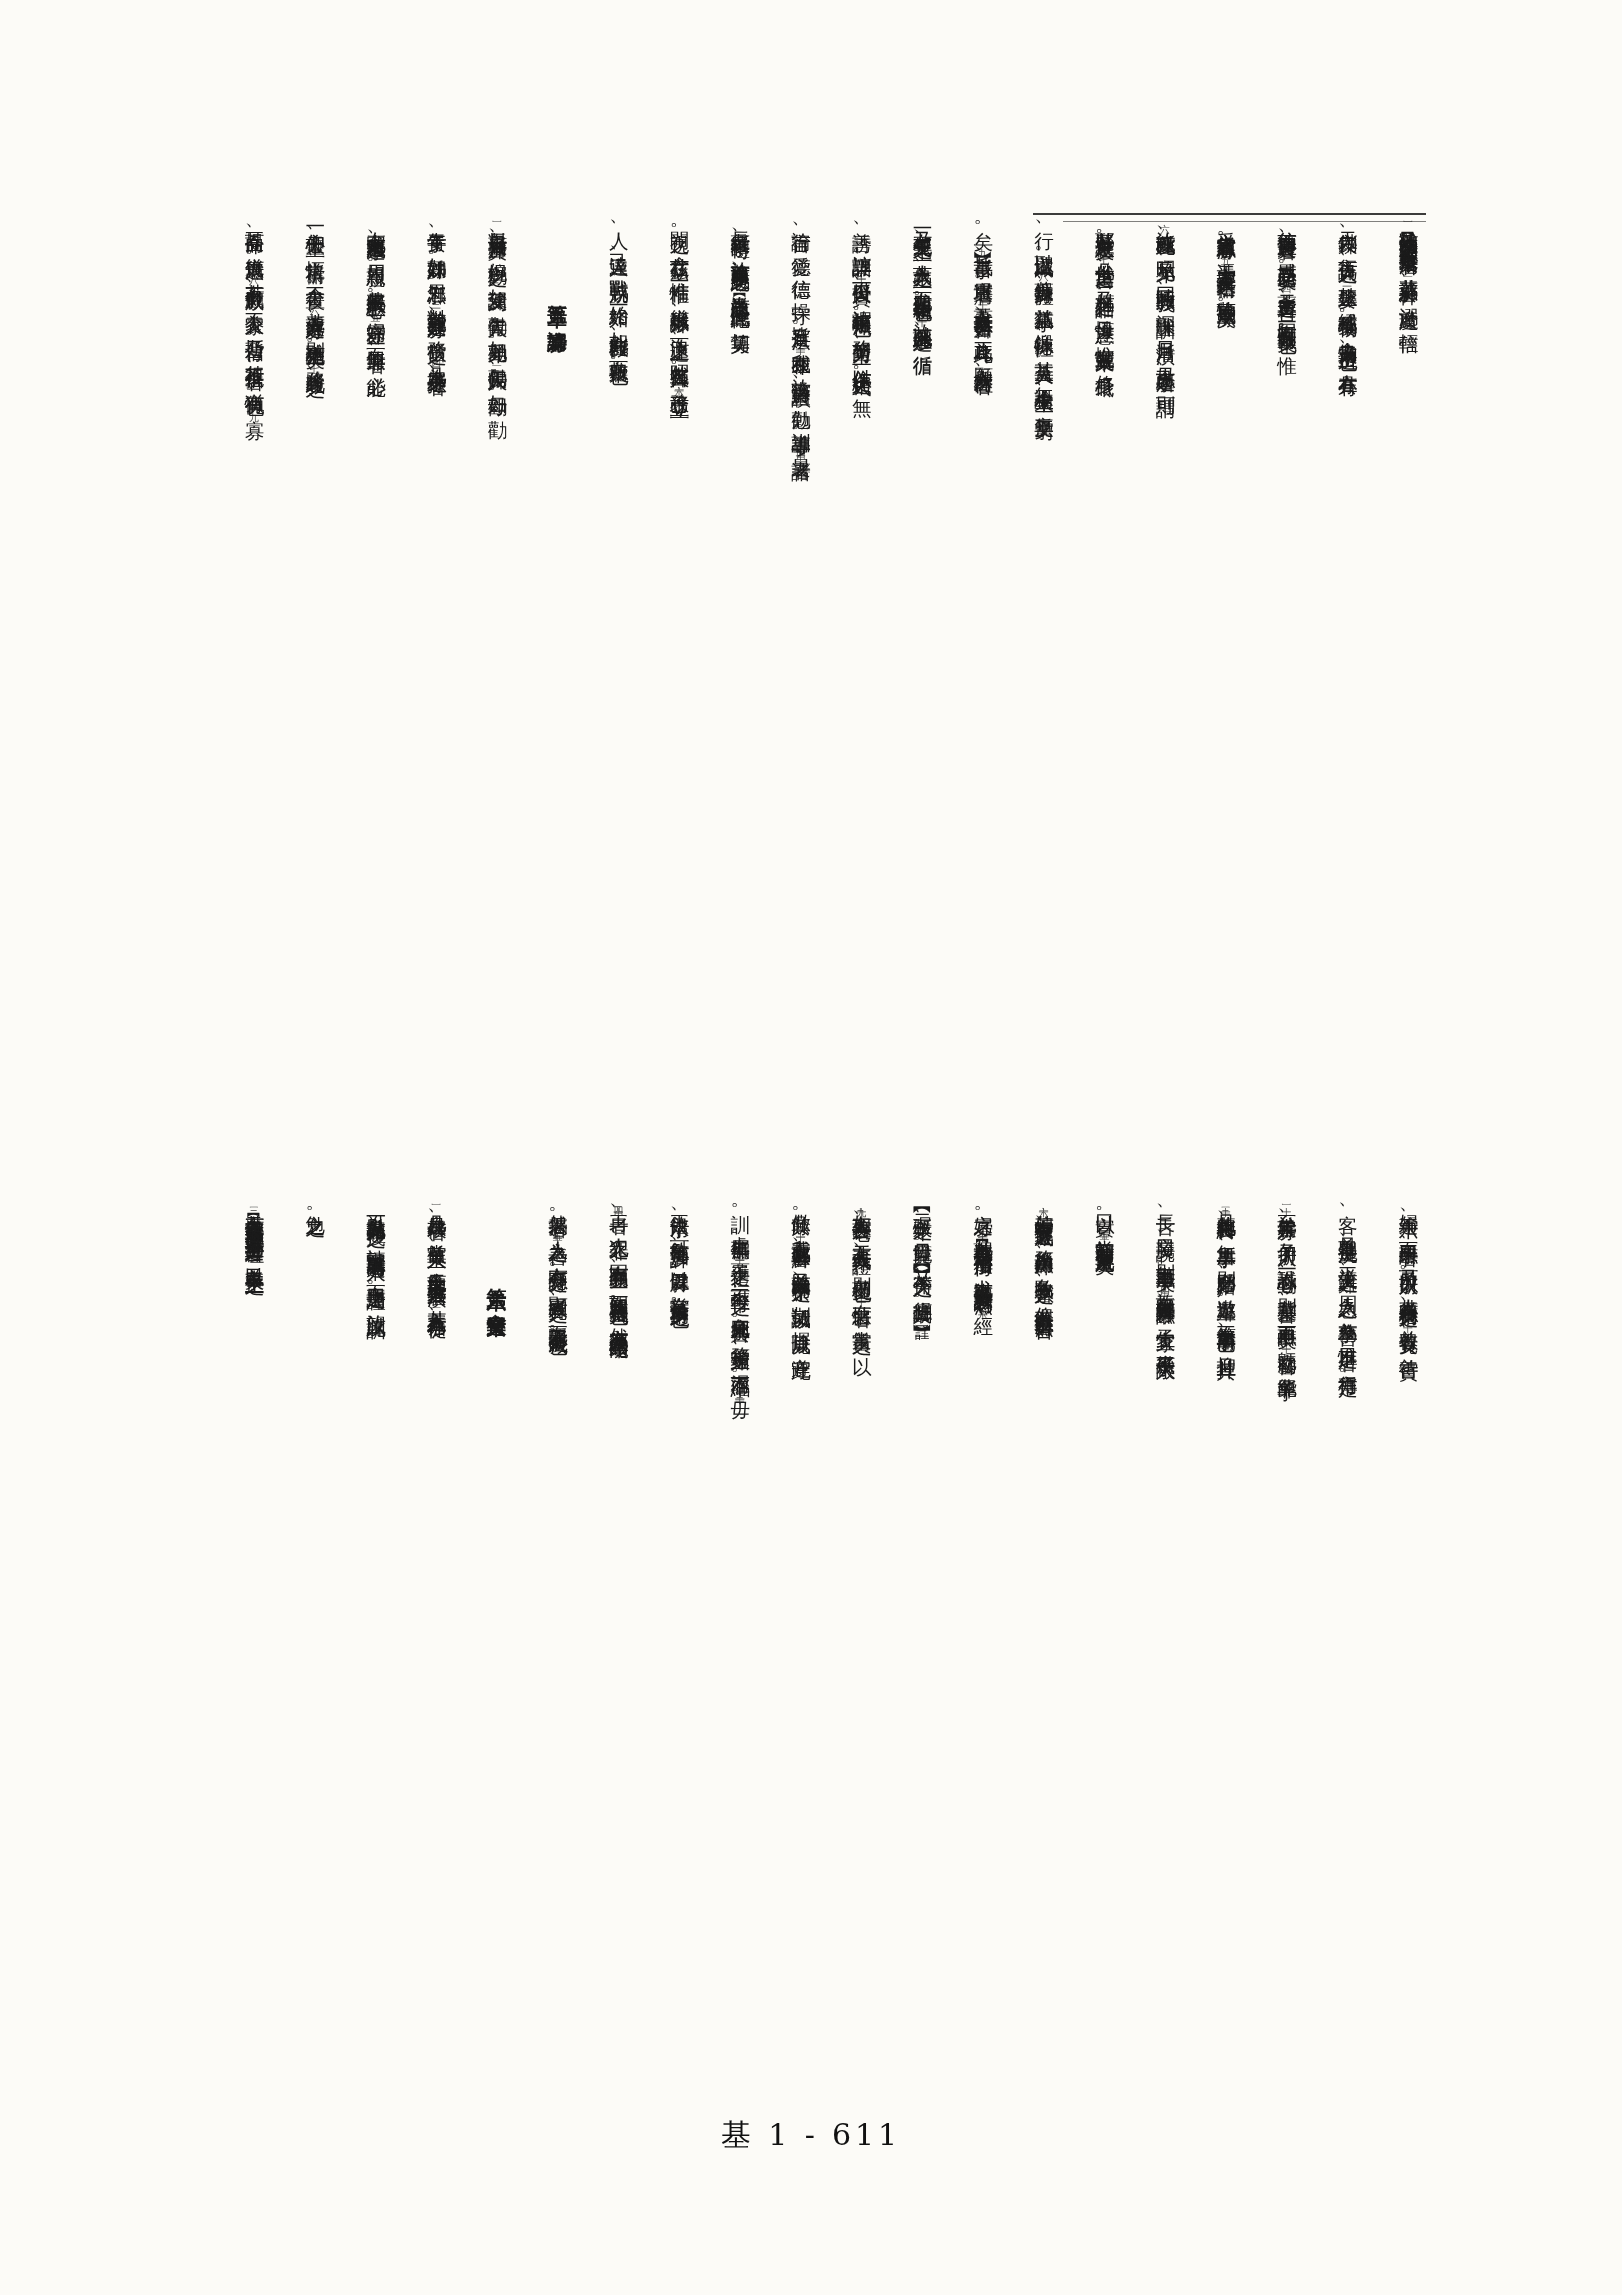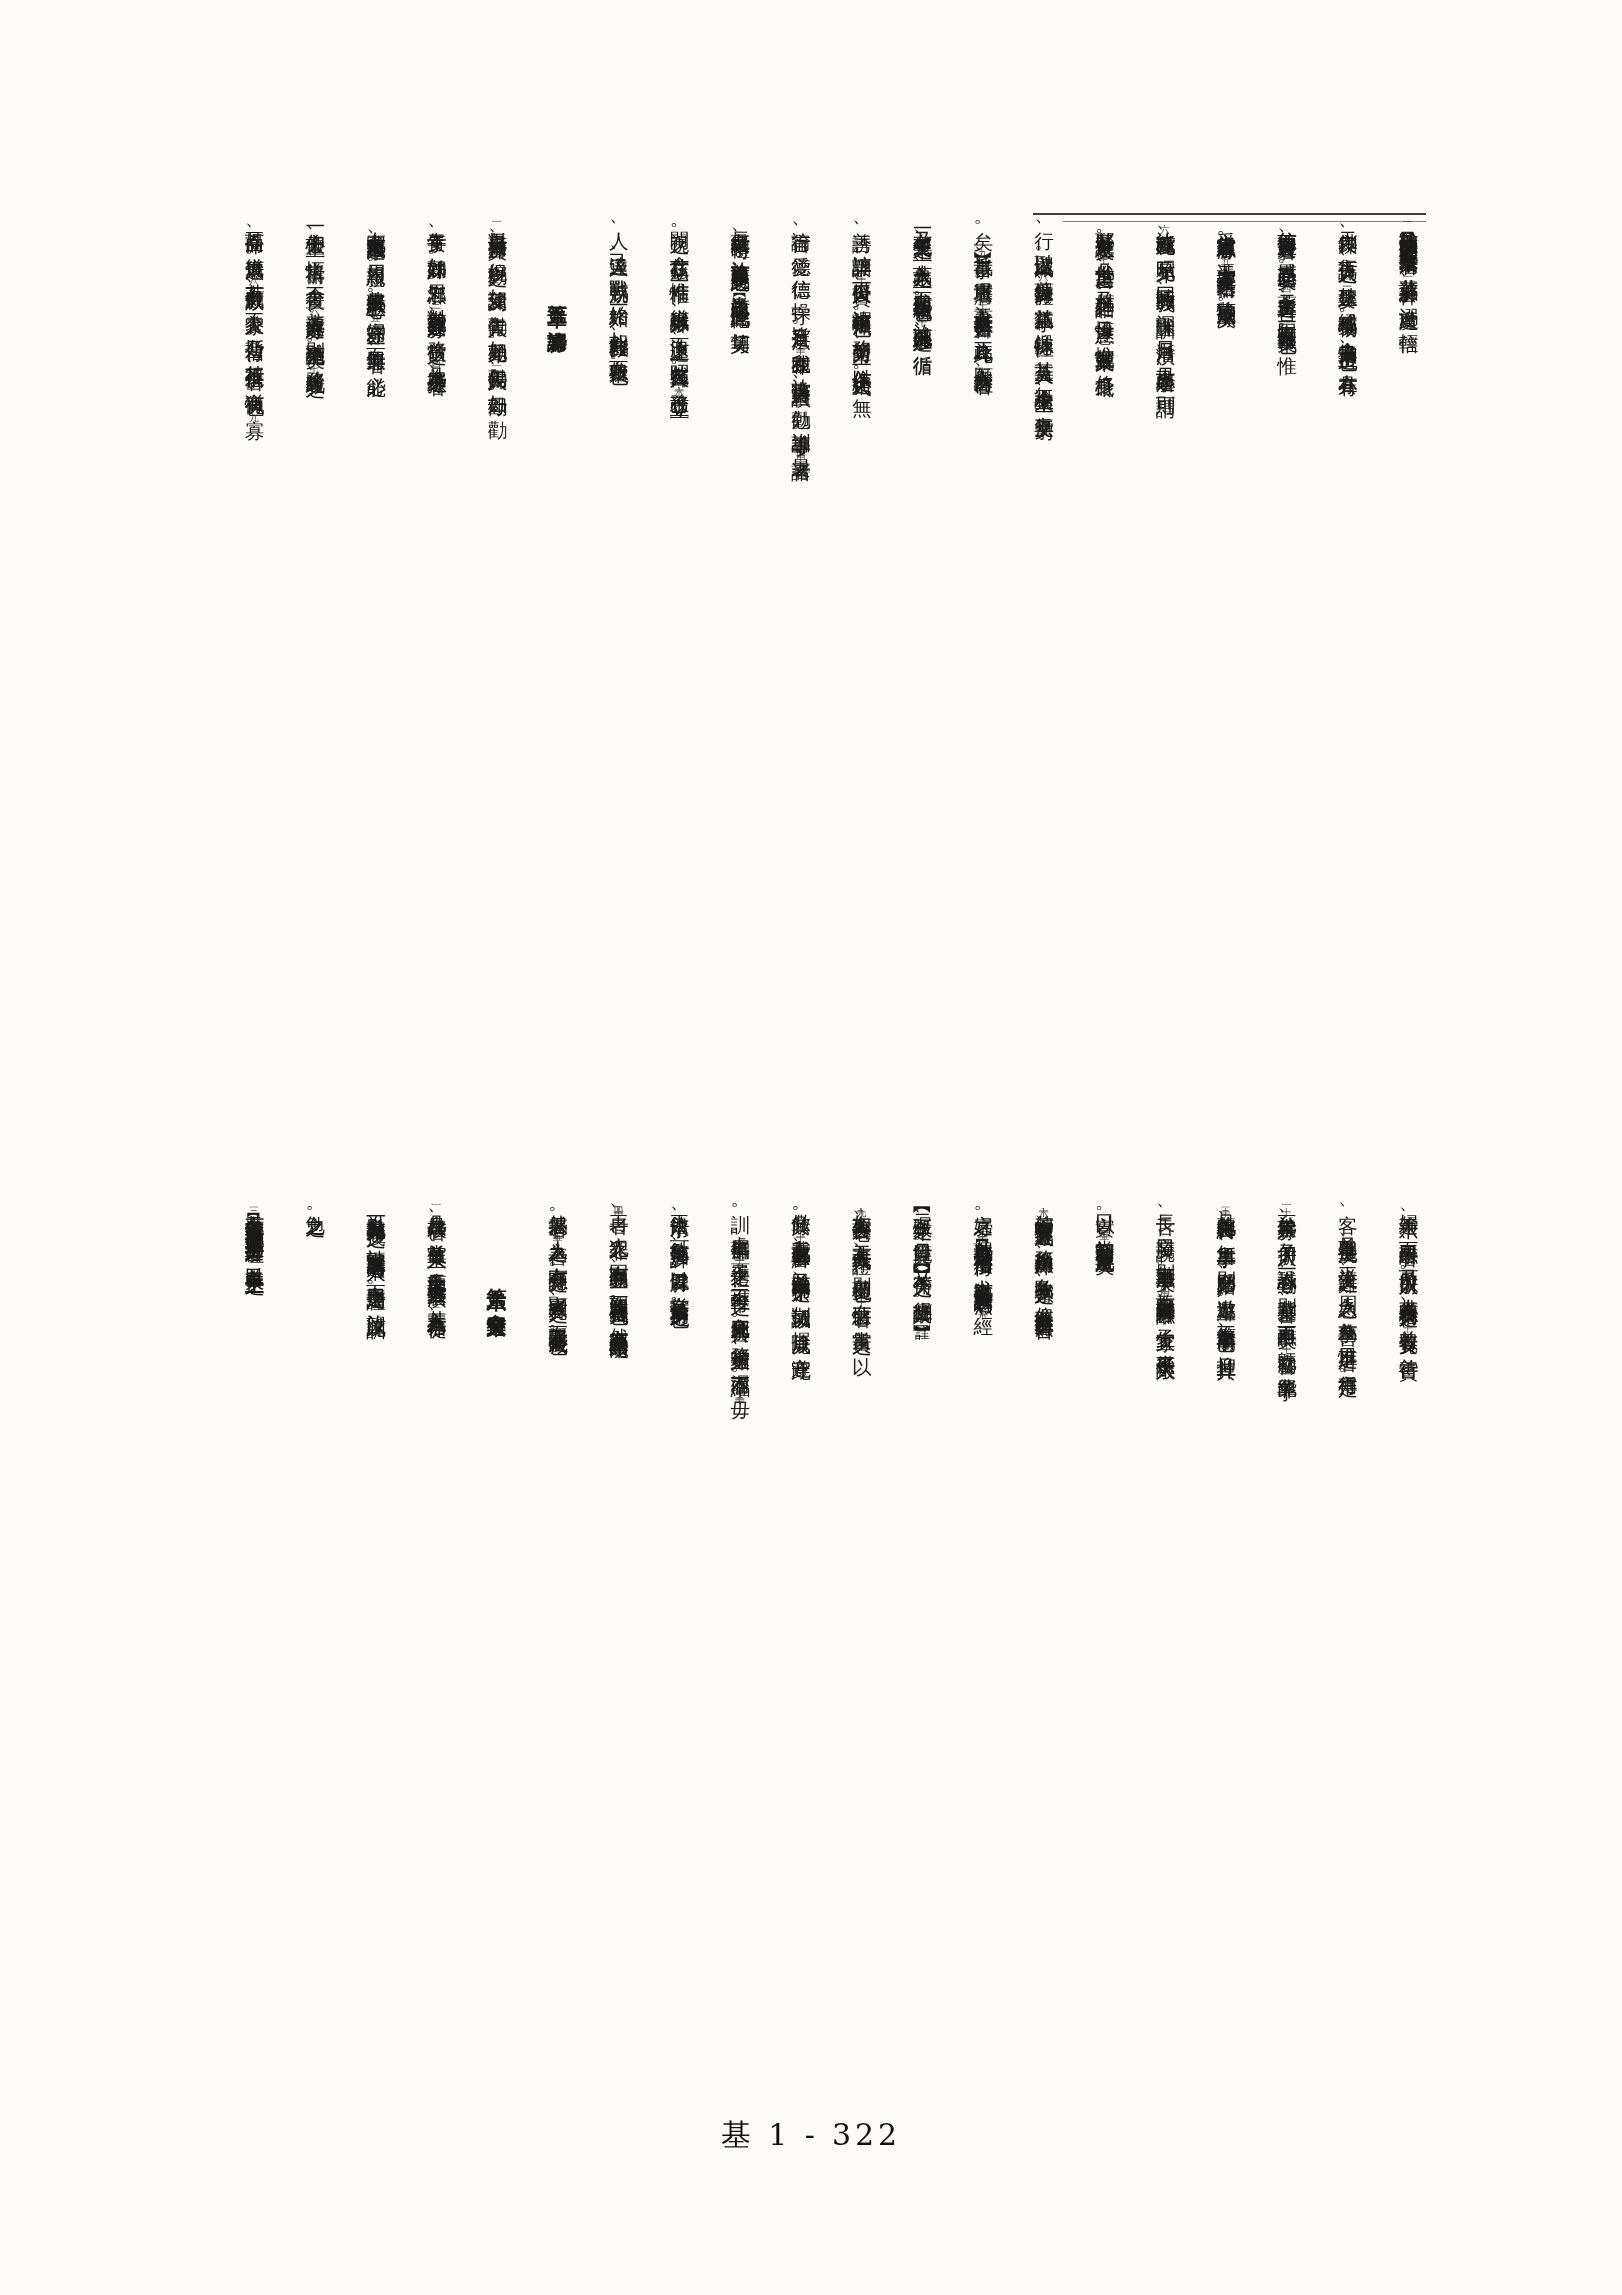--- a/index.html
+++ b/index.html
@@ -113,16 +113,16 @@
       <div class="col"><span class="body">再飲清水、可飲葡萄酒少許、以健脾胃、當有補於汝多病之身也。</span></div>
       <div class="col"><span class="vnum">二十四</span><span class="body">再者、人之犯罪、固有顯而易見、一望而知其為應受審判也。然亦有須經考察始能昭</span></div>
       <div class="col"><span class="body">然若揭者。</span><span class="vnum">二十五</span><span class="body">人之為善、亦有顯隱之分。顯者固人皆見之、而隱者亦不能久藏也。</span></div>
       <div class="col heading"><span class="body">第六章　安貧樂道</span></div>
       <div class="col"><span class="vnum">一</span><span class="body">凡身為奴僕者、當尊敬其主人、庶免天主聖名聖道之被人褻瀆。</span><span class="vnum">二</span><span class="body">若其主人亦為信徒、</span></div>
       <div class="col"><span class="body">不可以其為兄弟而輕蔑之、轉宜以所事者為同道中人、而事之加謹焉。望汝以此訓</span></div>
       <div class="col"><span class="body">之勉之。</span></div>
       <div class="col"><span class="vnum">三</span><span class="body">若有人宣傳異端</span><span class="note">【註一】</span><span class="body">而不服膺吾主耶穌基督之至言妙理、以及奉事天主之正</span></div>
     </div>
 
-  <div class="footer">基 1 - 322</div>
+  <div class="footer">基 1 - 611</div>
 
 </div>
 
 
 </body></html>

